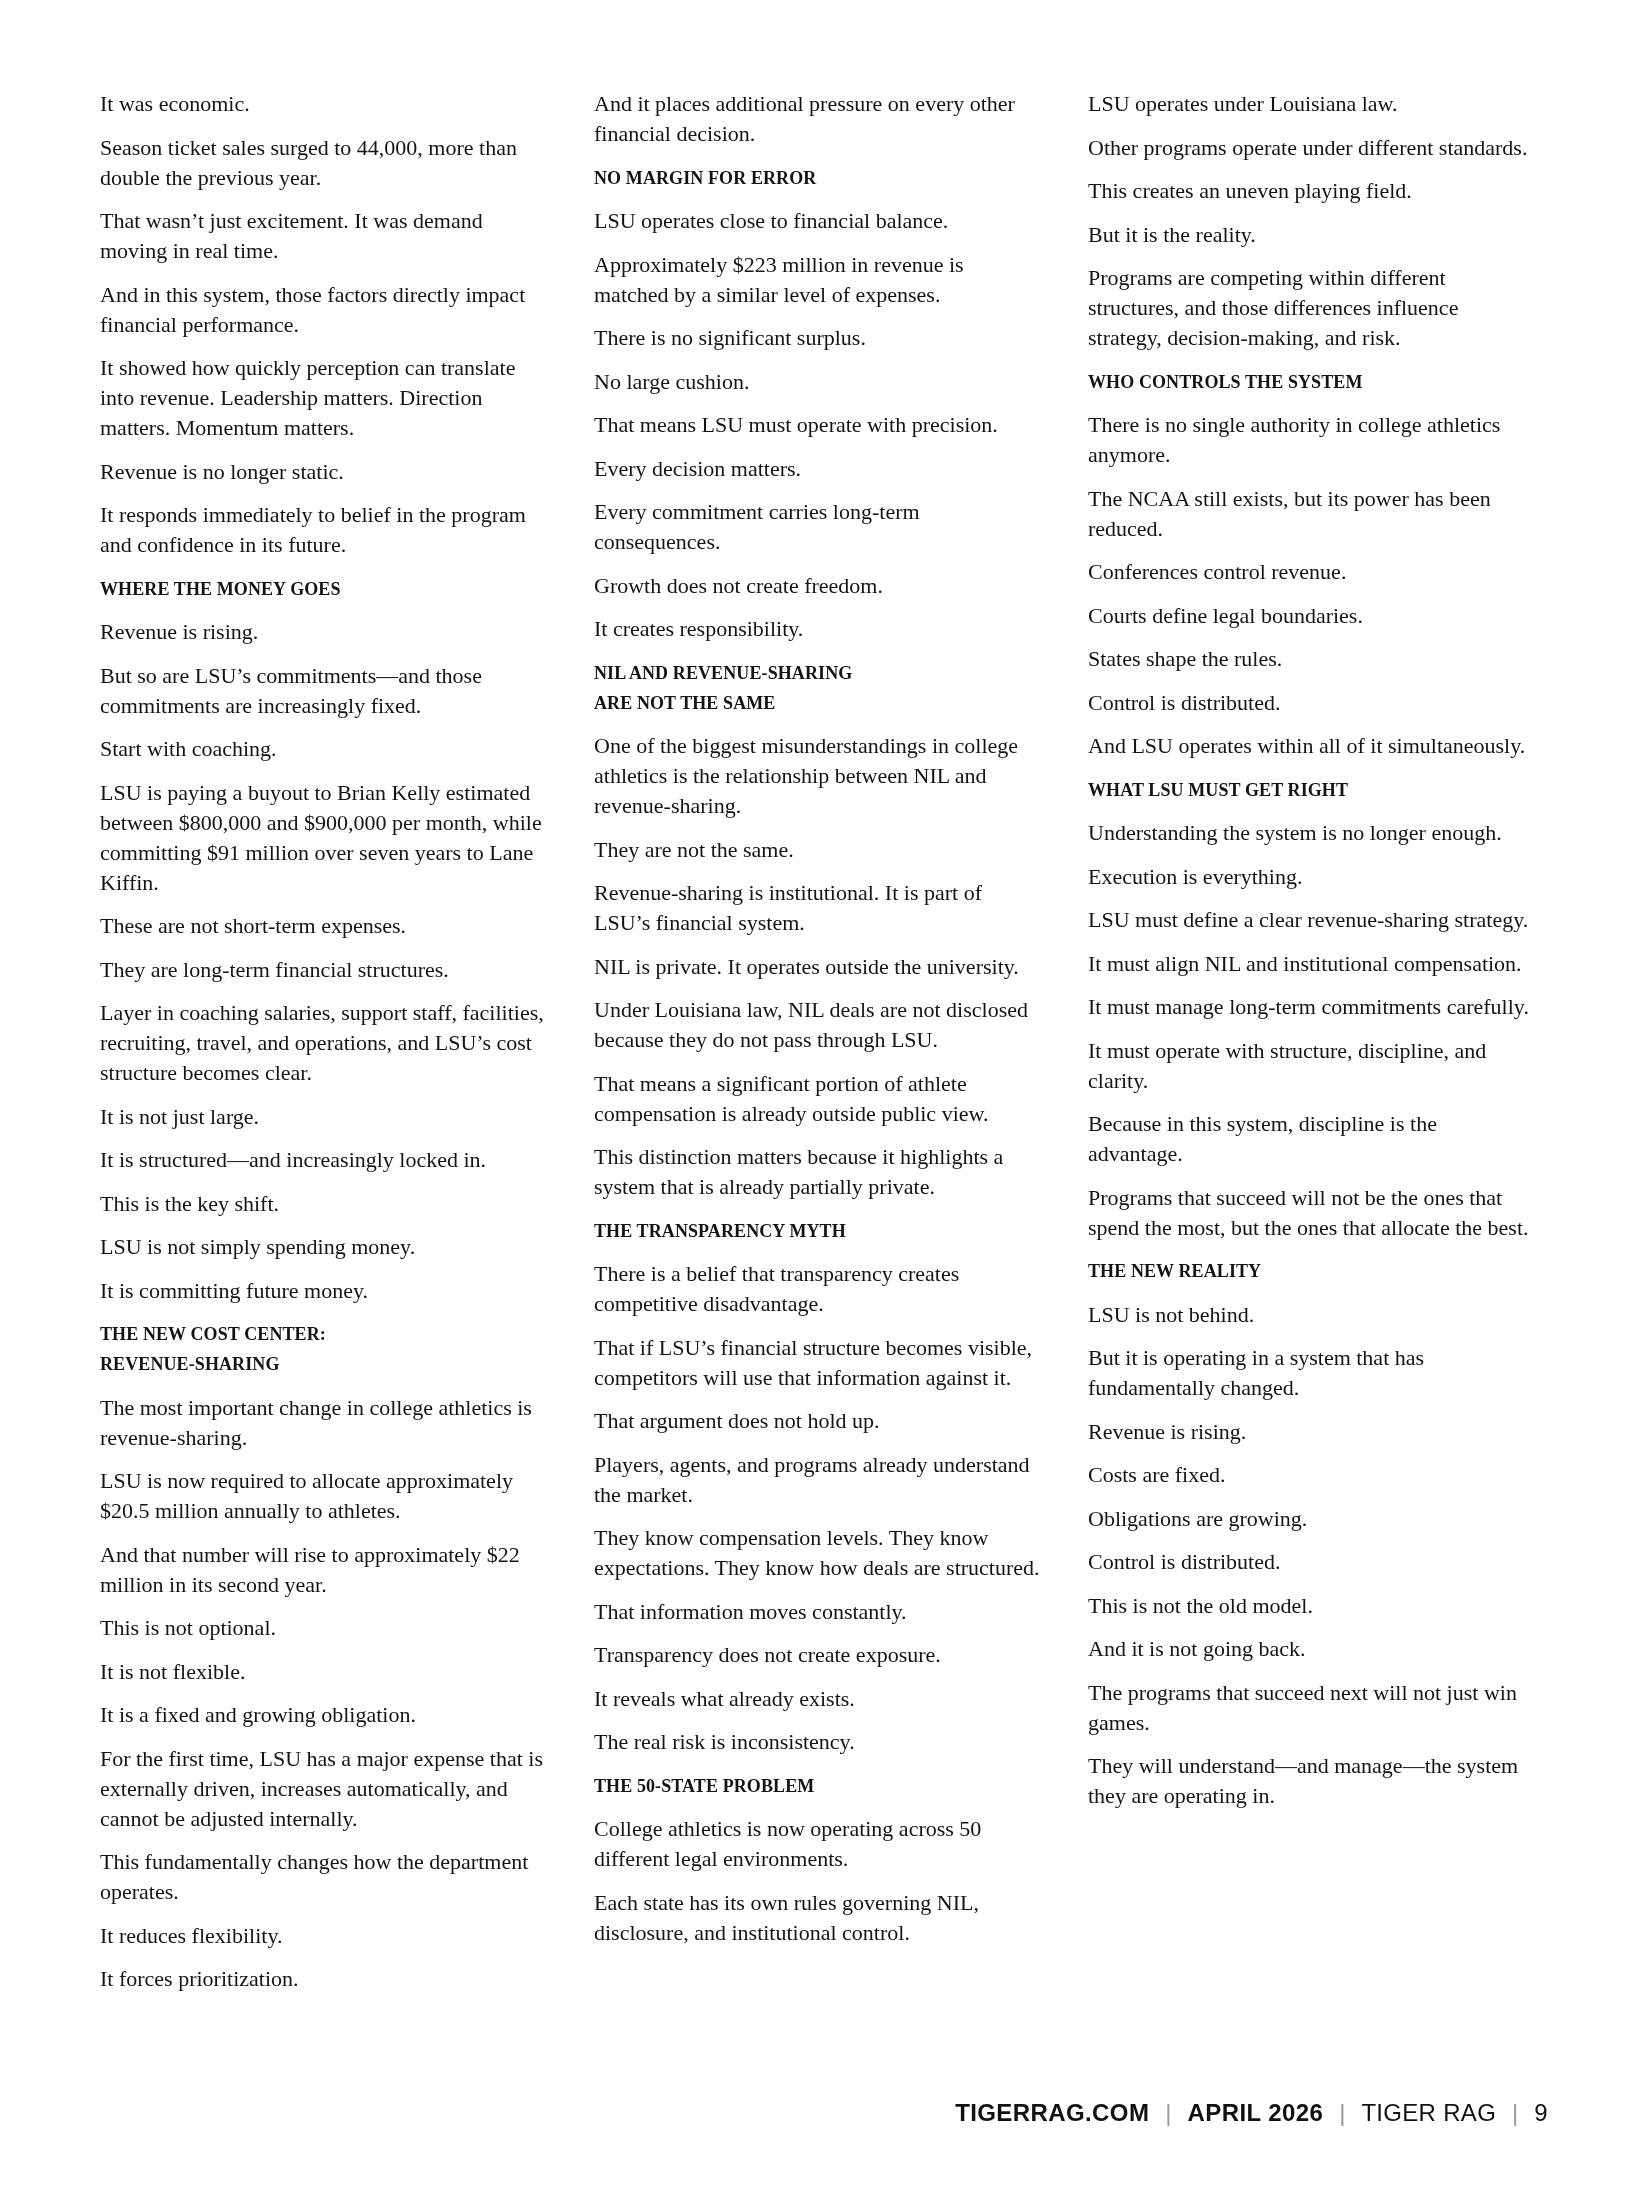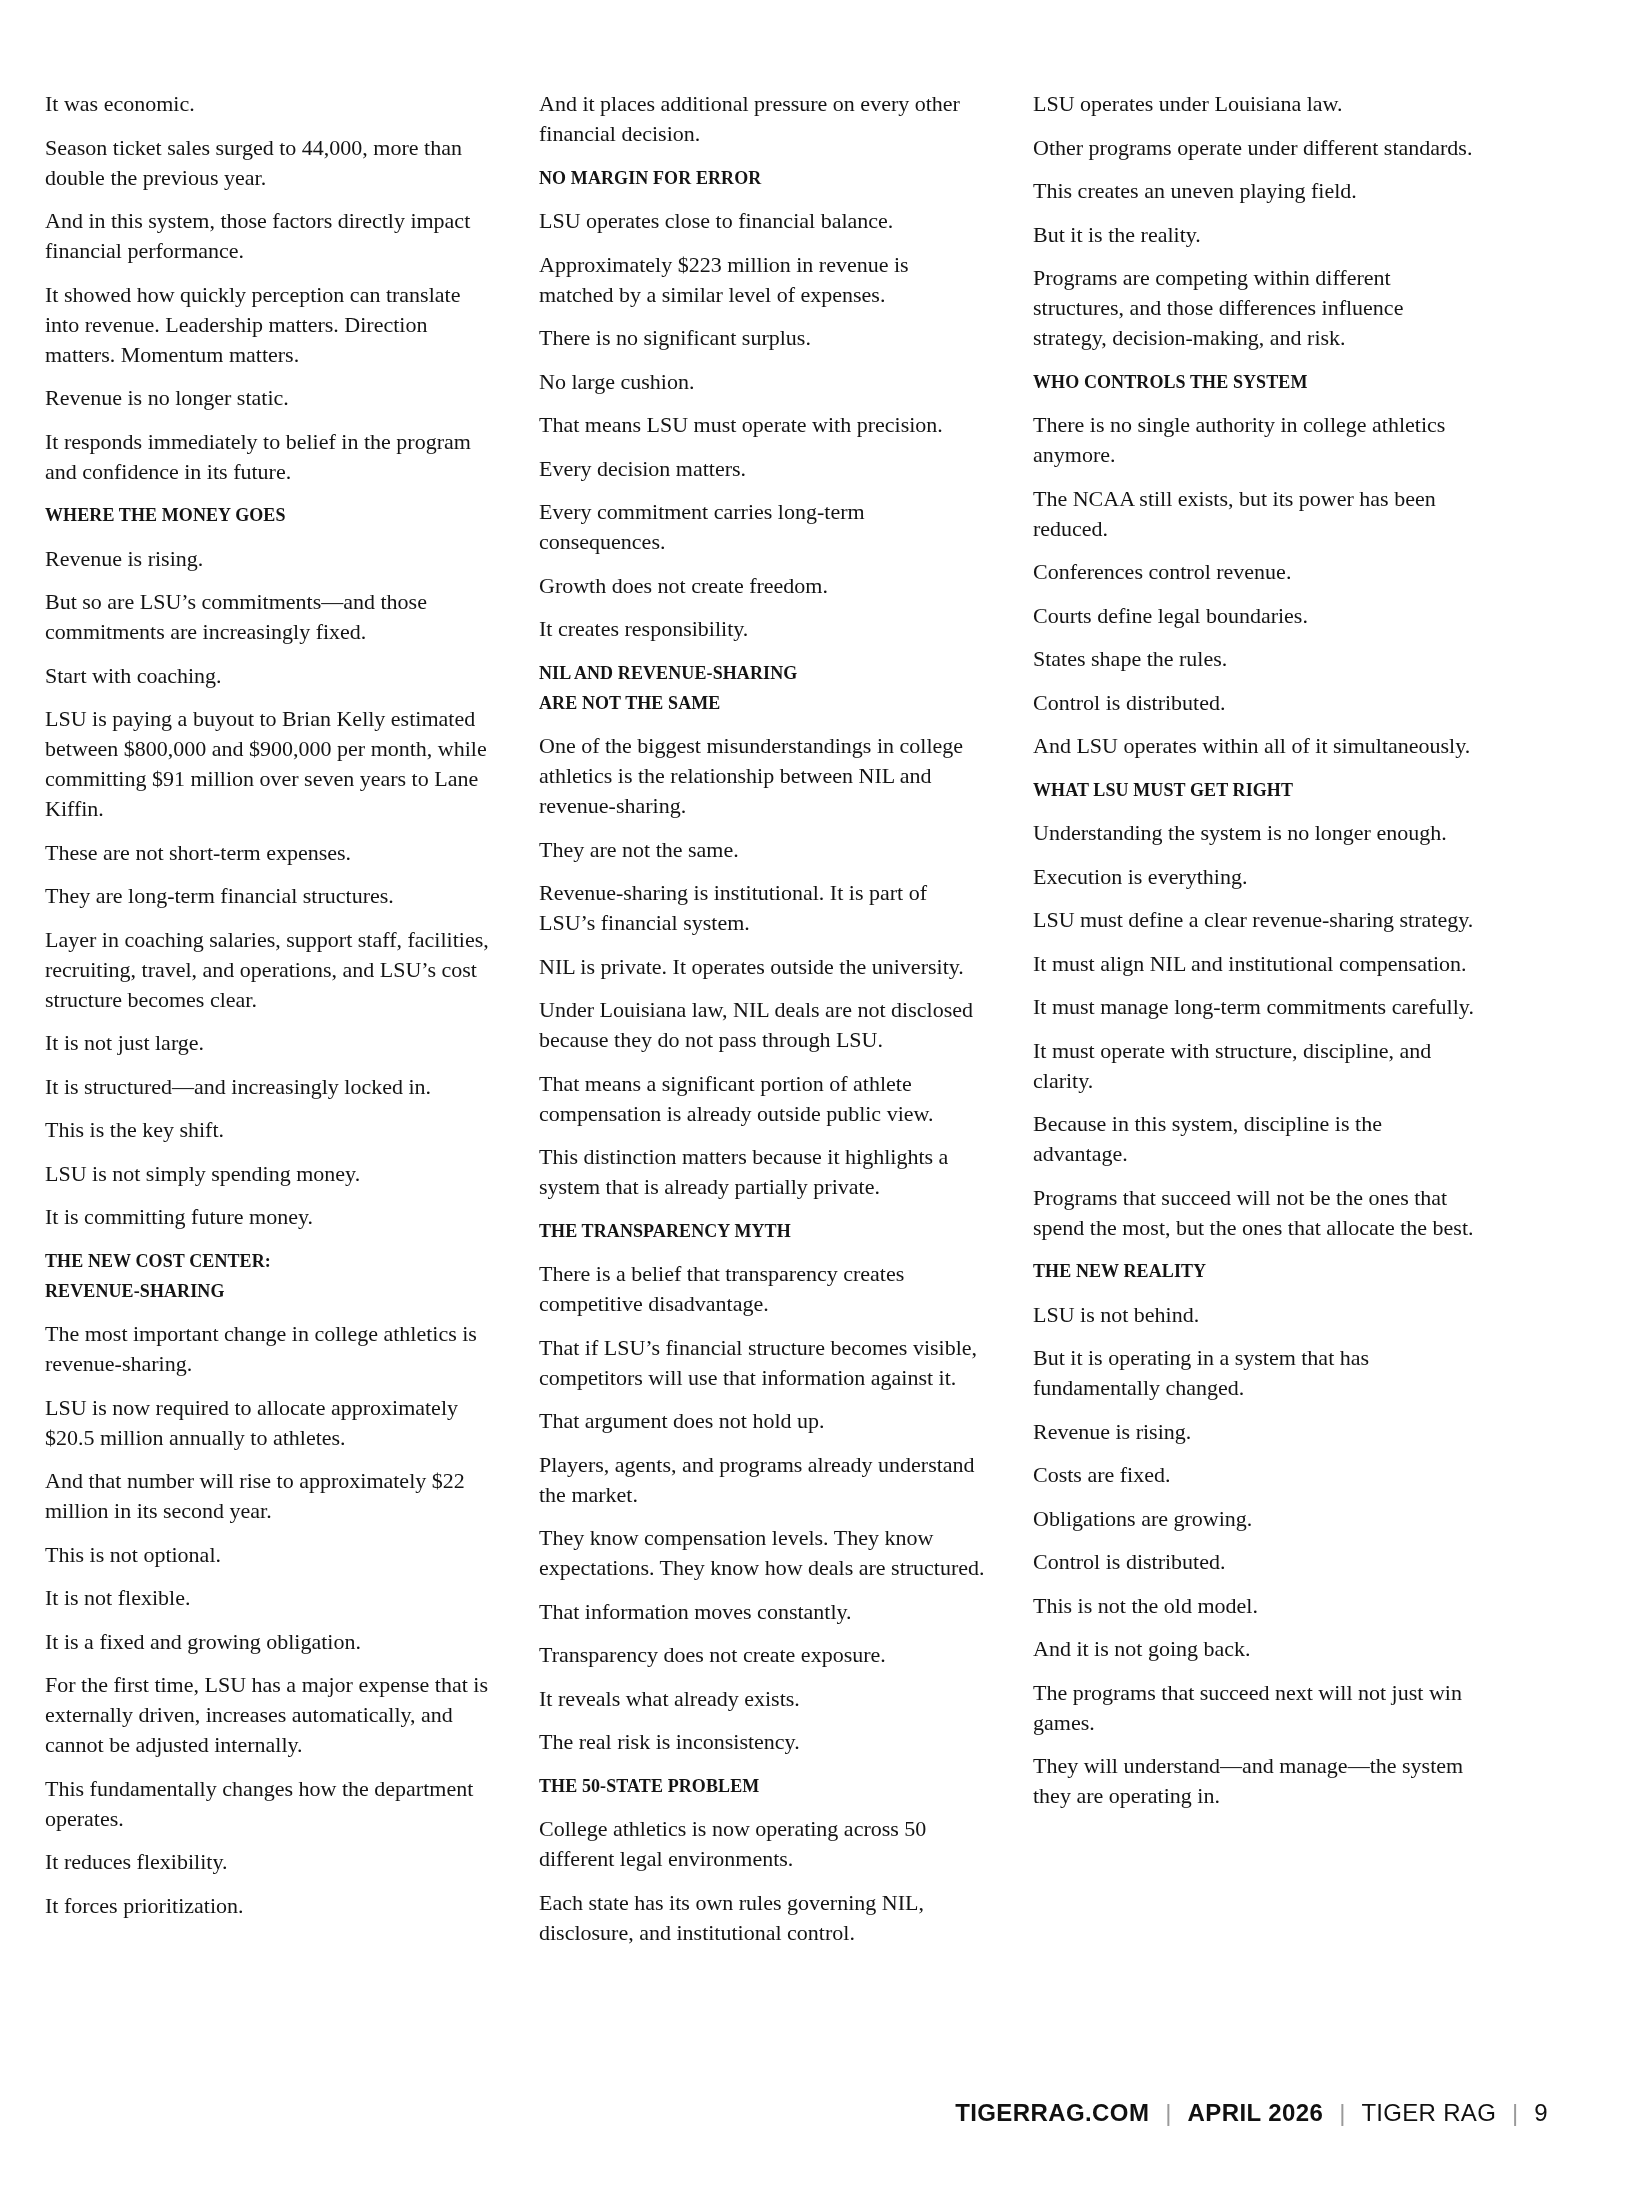--- a/index.html
+++ b/index.html
@@ -3,21 +3,21 @@
 <meta charset="utf-8">
 <style>
   * { margin: 0; padding: 0; box-sizing: border-box; }
   html, body { width: 1648px; height: 2205px; background: #ffffff; }
   body {
     font-family: "Liberation Serif", serif;
     color: #141414;
     position: relative;
     -webkit-font-smoothing: antialiased;
   }
-  .page { position: absolute; inset: 0; padding: 89px 108px 0 45px; }
+  .page { position: absolute; inset: 0; padding: 89px 108px 0 100px; }
   .columns { display: flex; gap: 46px; }
   .col { width: 448px; flex: 0 0 448px; }
   .para {
     font-size: 22px;
     line-height: 30px;
     margin-bottom: 13.5px;
     text-align: left;
     hyphens: auto;
   }
   .heading {
@@ -45,20 +45,21 @@
   .f-sep  { color: #9a9a9a; font-weight: 300; }
 </style>
 </head>
 <body>
 
 <div class="page">
   <div class="columns">
     <div class="col">
         <p class="para">It was economic.</p>
         <p class="para">Season ticket sales surged to 44,000, more than double the previous year.</p>
+        <p class="para">That wasn’t just excitement. It was demand moving in real time.</p>
         <p class="para">And in this system, those factors directly impact financial performance.</p>
         <p class="para">It showed how quickly perception can translate into revenue. Leadership matters. Direction matters. Momentum matters.</p>
         <p class="para">Revenue is no longer static.</p>
         <p class="para">It responds immediately to belief in the program and confidence in its future.</p>
         <h2 class="heading">WHERE THE MONEY GOES</h2>
         <p class="para">Revenue is rising.</p>
         <p class="para">But so are LSU’s commitments—and those commitments are increasingly fixed.</p>
         <p class="para">Start with coaching.</p>
         <p class="para">LSU is paying a buyout to Brian Kelly estimated between $800,000 and $900,000 per month, while committing $91 million over seven years to Lane Kiffin.</p>
         <p class="para">These are not short-term expenses.</p>

